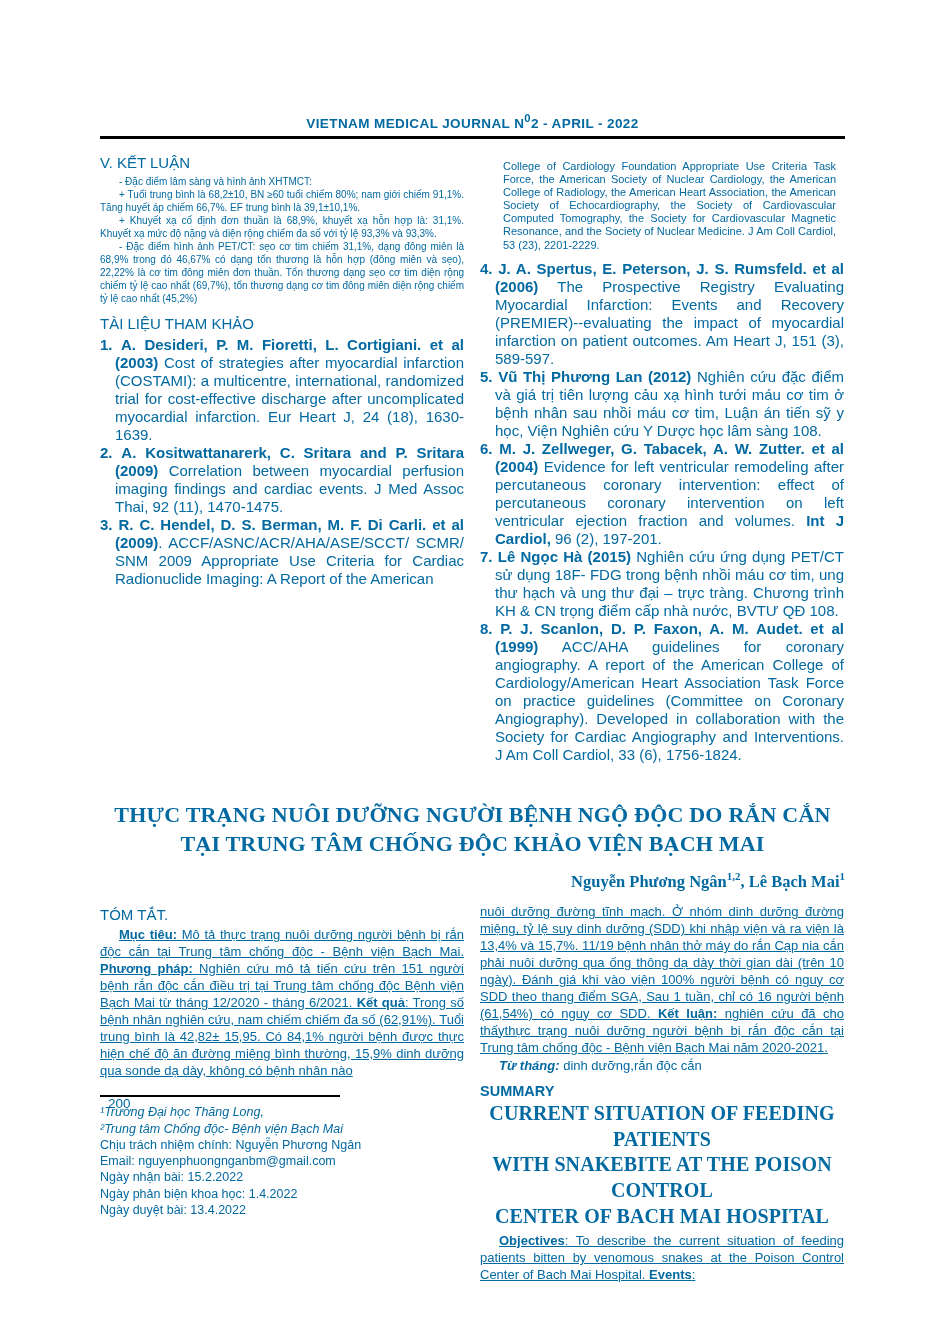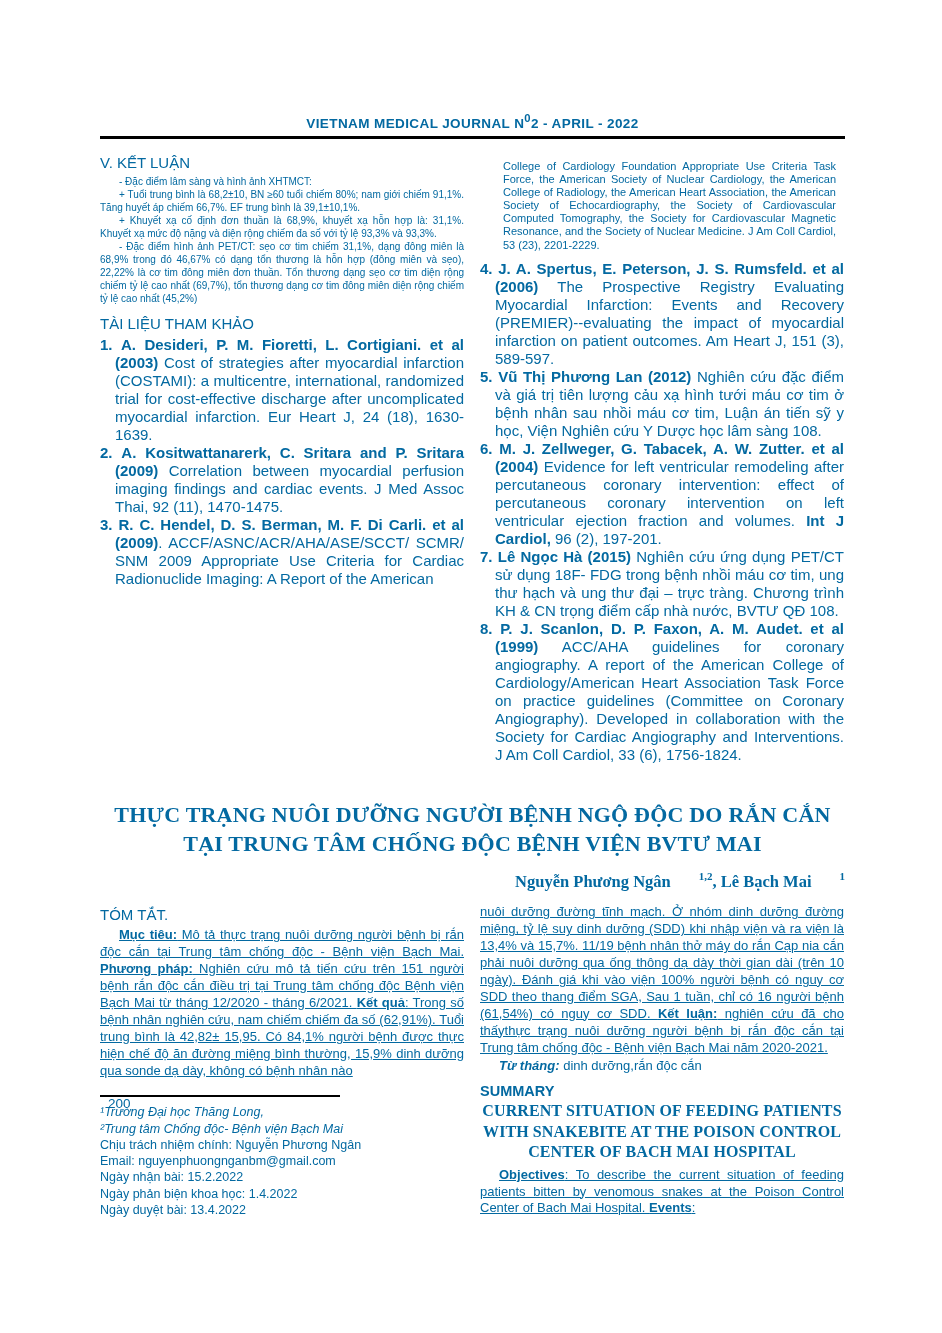--- a/index.html
+++ b/index.html
@@ -25,28 +25,28 @@
   .seg-i{font-style:italic;}
   .article-title{
     margin-top:36px;text-align:center;
     font-family:"Liberation Serif",serif;font-weight:bold;font-size:22px;line-height:1.32;
     white-space:pre-line;letter-spacing:.2px;
   }
   .byline{
     margin-top:12px;text-align:right;
     font-family:"Liberation Serif",serif;font-weight:bold;font-size:16.5px;
   }
-  .byline sup{font-size:11px;margin-left:28px;}
+  .byline sup{font-size:11px;}
   .abstract{font-size:13px;line-height:1.3;text-align:justify;margin:0;text-decoration:underline;}
   .abstract.indent{text-indent:19px;}
   .keywords{font-size:13px;line-height:1.3;text-indent:19px;margin:2px 0 0 0;}
   .summary-heading{font-weight:bold;font-size:14.5px;margin:8px 0 0 0;}
   .summary-title{
     text-align:center;font-family:"Liberation Serif",serif;font-weight:bold;
-    font-size:16px;line-height:1.28;white-space:pre-line;margin:2px 0 4px 0;letter-spacing:.1px;
+    font-size:20px;line-height:1.28;white-space:pre-line;margin:2px 0 4px 0;letter-spacing:.1px;
   }
   .footnote{margin-top:16px;font-size:12.5px;line-height:1.3;}
   .footnote-rule{width:240px;border:none;border-top:2px solid #000;margin:0 0 7px 0;}
   .fn-aff{font-style:italic;margin:0;}
   .fn-line{margin:0;}
   .page-number{position:absolute;left:108px;top:1096px;font-size:13.5px;}
 </style>
 </head>
 <body>
 
@@ -71,21 +71,21 @@
         <p class="ref-cont">College of Cardiology Foundation Appropriate Use Criteria Task Force, the American Society of Nuclear Cardiology, the American College of Radiology, the American Heart Association, the American Society of Echocardiography, the Society of Cardiovascular Computed Tomography, the Society for Cardiovascular Magnetic Resonance, and the Society of Nuclear Medicine. J Am Coll Cardiol, 53 (23), 2201-2229.</p>
         <p class="ref"><span class="refnum">4.</span> <span><span class="seg-b">J. A. Spertus, E. Peterson, J. S. Rumsfeld. et al (2006)</span><span> The Prospective Registry Evaluating Myocardial Infarction: Events and Recovery (PREMIER)--evaluating the impact of myocardial infarction on patient outcomes. Am Heart J, 151 (3), 589-597.</span></span></p>
         <p class="ref"><span class="refnum">5.</span> <span><span class="seg-b">Vũ Thị Phương Lan (2012)</span><span> Nghiên cứu đặc điểm và giá trị tiên lượng cảu xạ hình tưới máu cơ tim ở bệnh nhân sau nhồi máu cơ tim, Luận án tiến sỹ y học, Viện Nghiên cứu Y Dược học lâm sàng 108.</span></span></p>
         <p class="ref"><span class="refnum">6.</span> <span><span class="seg-b">M. J. Zellweger, G. Tabacek, A. W. Zutter. et al (2004)</span><span> Evidence for left ventricular remodeling after percutaneous coronary intervention: effect of percutaneous coronary intervention on left ventricular ejection fraction and volumes. </span><span class="seg-b">Int J Cardiol,</span><span> 96 (2), 197-201.</span></span></p>
         <p class="ref"><span class="refnum">7.</span> <span><span class="seg-b">Lê Ngọc Hà (2015)</span><span> Nghiên cứu ứng dụng PET/CT sử dụng 18F- FDG trong bệnh nhồi máu cơ tim, ung thư hạch và ung thư đại – trực tràng. Chương trình KH &amp; CN trọng điểm cấp nhà nước, BVTƯ QĐ 108.</span></span></p>
         <p class="ref"><span class="refnum">8.</span> <span><span class="seg-b">P. J. Scanlon, D. P. Faxon, A. M. Audet. et al (1999)</span><span> ACC/AHA guidelines for coronary angiography. A report of the American College of Cardiology/American Heart Association Task Force on practice guidelines (Committee on Coronary Angiography). Developed in collaboration with the Society for Cardiac Angiography and Interventions. J Am Coll Cardiol, 33 (6), 1756-1824.</span></span></p>
       </div>
     </div>
 
     <div class="article-title">THỰC TRẠNG NUÔI DƯỠNG NGƯỜI BỆNH NGỘ ĐỘC DO RẮN CẮN
-TẠI TRUNG TÂM CHỐNG ĐỘC BỆNH VIỆN BVTƯ MAI</div>
+TẠI TRUNG TÂM CHỐNG ĐỘC KHẢO VIỆN BẠCH MAI</div>
     <div class="byline"><span>Nguyễn Phương Ngân</span><sup>1,2</sup><span>, </span><span>Lê Bạch Mai</span><sup>1</sup></div>
 
     <div class="cols">
       <div class="col">
         <div class="sec-heading">TÓM TẮT.</div>
         <p class="abstract indent"><span class="seg-b">Mục tiêu:</span><span> Mô tả thực trạng nuôi dưỡng người bệnh bị rắn độc cắn tại Trung tâm chống độc - Bệnh viện Bạch Mai. </span><span class="seg-b">Phương pháp:</span><span> Nghiên cứu mô tả tiến cứu trên 151 người bệnh rắn độc cắn điều trị tại Trung tâm chống độc Bệnh viện Bạch Mai từ tháng 12/2020 - tháng 6/2021. </span><span class="seg-b">Kết quả</span><span>: Trong số bệnh nhân nghiên cứu, nam chiếm chiếm đa số (62,91%). Tuổi trung bình là 42,82± 15,95. Có 84,1% người bệnh được thực hiện chế độ ăn đường miệng bình thường, 15,9% dinh dưỡng qua sonde dạ dày, không có bệnh nhân nào</span></p>
         <div class="footnote">
           <hr class="footnote-rule">
           <p class="fn-aff">¹Trường Đại học Thăng Long,</p>
           <p class="fn-aff">²Trung tâm Chống độc- Bệnh viện Bạch Mai</p>

